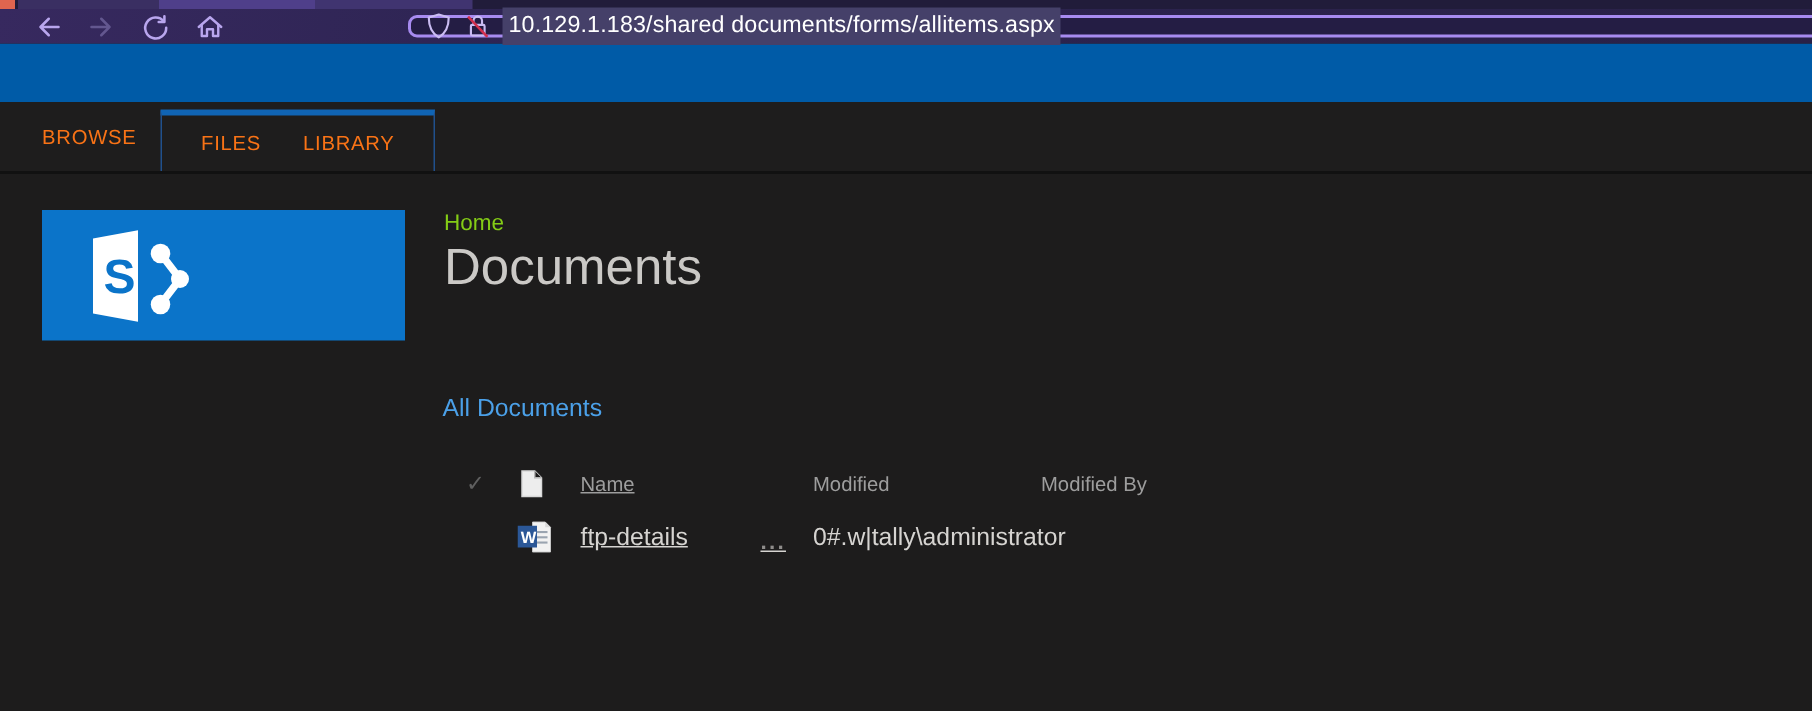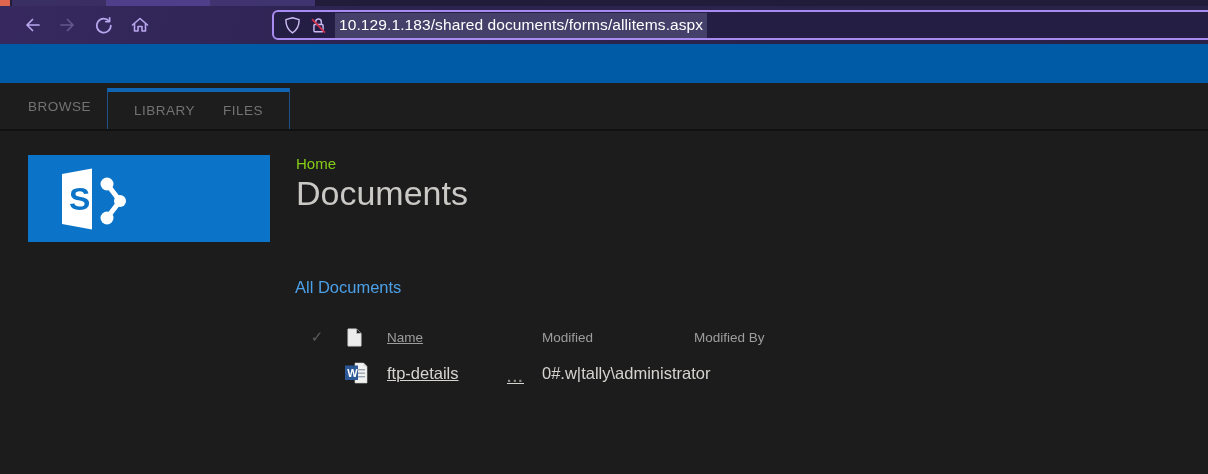--- a/index.html
+++ b/index.html
@@ -13,21 +13,21 @@
   
   .tabstrip { height:6px; background:#211c3a; position:relative; }
   .tabstrip .seg { position:absolute; top:0; height:6px; }
   .seg-orange { left:0; width:10px; background:#e0654f; }
   .seg-a { left:12px; width:94px; background:#3a2f62; }
   .seg-b { left:106px; width:104px; background:#4f3f8a; }
   .seg-c { left:210px; width:105px; background:#403470; }
 
   
   .toolbar {
-    height:38px;
+    height:23px;
     background:linear-gradient(105deg,#37295f 0%,#2d2452 30%,#292147 100%);
     display:flex; align-items:center; padding-left:14px;
     position:relative;
   }
   .nav-btn { width:36px; height:30px; display:flex; align-items:center; justify-content:center; cursor:pointer; border-radius:4px; }
   .nav-btn svg { display:block; }
 
   .urlbar {
     position:absolute; left:272px; top:4px; bottom:4px; right:-10px;
     border:2px solid #a78bf0; border-radius:6px;
@@ -42,21 +42,21 @@
   
   .suitebar { height:39px; background:#005ba7; }
 
   
   .ribbon {
     height:48px; background:#1e1d1d; border-bottom:2px solid #111111;
     display:flex; align-items:stretch; padding-left:28px;
   }
   .ribbon-tab {
     display:flex; align-items:center;
-    color:#737373; font-size:13.5px; letter-spacing:.5px; cursor:pointer;
+    color:#f97316; font-size:13.5px; letter-spacing:.5px; cursor:pointer;
   }
   .browse-tab { padding-right:16px; }
   .tab-group {
     margin-top:5px;
     border-top:4px solid #1064b4;
     border-left:1px solid #20508c; border-right:1px solid #20508c;
     background:#1e1d1d;
     display:flex; align-items:center; padding:0 12px;
   }
   .tab-group .ribbon-tab { padding:0 14px; height:100%; }
@@ -138,24 +138,24 @@
 </div>
 
 <div class="suitebar"></div>
 
 <div class="ribbon">
   <div class="ribbon-tab browse-tab">
     <span>BROWSE</span>
   </div>
   <div class="tab-group">
     <div class="ribbon-tab">
+      <span>FILES</span>
+    </div>
+    <div class="ribbon-tab">
       <span>LIBRARY</span>
-    </div>
-    <div class="ribbon-tab">
-      <span>FILES</span>
     </div>
   </div>
 </div>
 
 <div class="content">
   <div class="header-row">
     <div class="sp-logo">
       <svg width="86" height="68" viewBox="0 0 86 68">
         <path d="M12 9 L42 3.5 L42 64.5 L12 59 Z" fill="#ffffff"></path>
         <text x="19" y="45" font-family="Liberation Sans, sans-serif" font-size="32" font-weight="bold" fill="#0b74c9">S</text>

